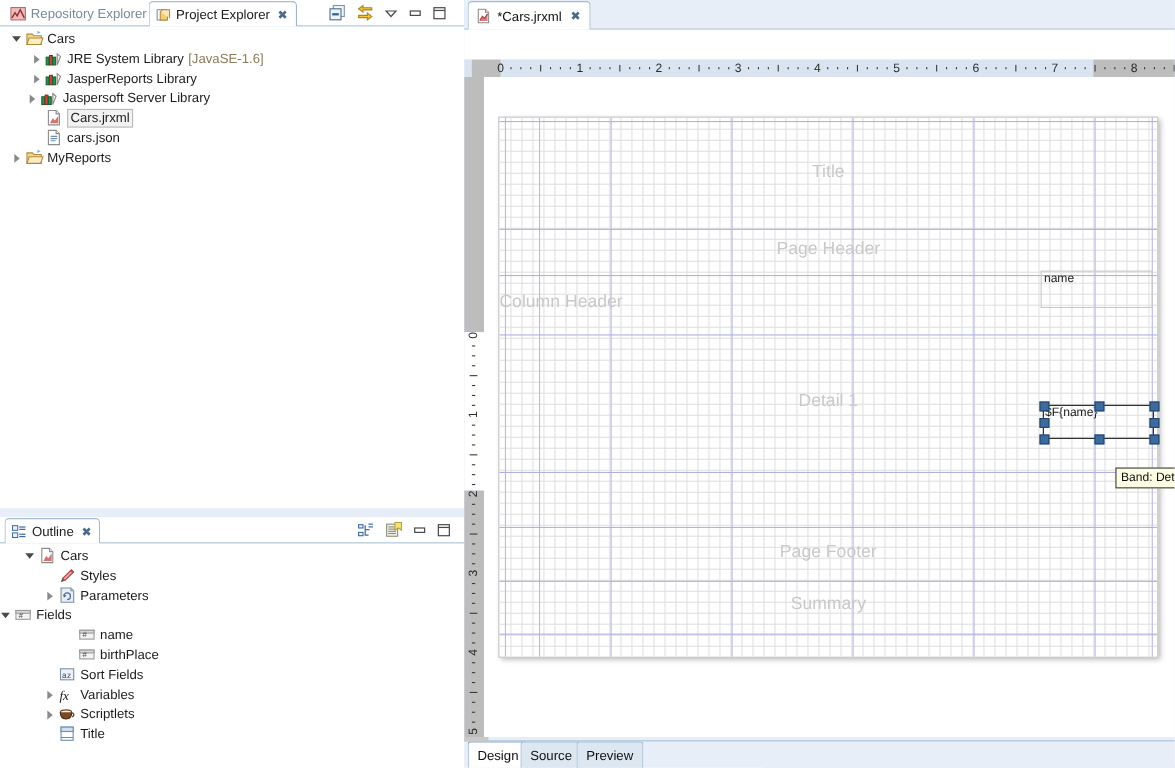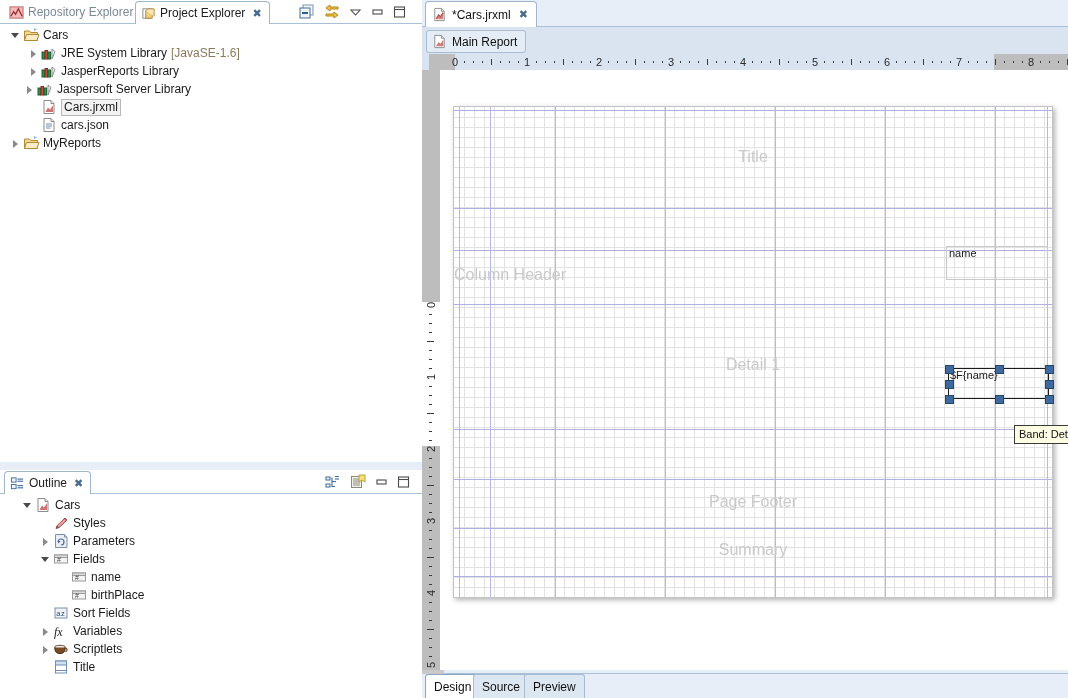--- a/index.html
+++ b/index.html
@@ -375,21 +375,21 @@
                 <path d="M2.5 1.5 h9 l2.5 2.5 v10.5 h-11.5 z" fill="#e9eef5" stroke="#7d8fa5"></path>
                 <path d="M11.5 1.5 v2.5 h2.5" fill="#cfd9e6" stroke="#7d8fa5"></path>
                 <path d="M5 9 a3 3 0 1 1 3 3" fill="none" stroke="#4a6e96" stroke-width="1.2"></path>
                 <polygon points="5,7 7.5,8.6 5,10.4" fill="#4a6e96"></polygon>
               </svg>
             </span>
             <span style="display: inline-flex; align-items: center;">
               <span class="txt">Parameters</span>
             </span>
           </div>
-          <div class="row" style="padding-left: 40px; align-items: center;">
+          <div class="row" style=" align-items: center;">
             <span class="arrow open"></span>
             <span class="ico">
               <svg width="16" height="16" viewBox="0 0 16 16">
                 <rect x="1.5" y="4" width="13" height="8" fill="#f3f3f3" stroke="#9a9a9a"></rect>
                 <rect x="1.5" y="4" width="13" height="2.5" fill="#dcdcdc" stroke="#9a9a9a"></rect>
                 <text x="4" y="10.5" font-size="7" fill="#4a4a4a" font-family="sans-serif">#</text>
               </svg>
             </span>
             <span style="display: inline-flex; align-items: center;">
               <span class="txt">Fields</span>
@@ -488,32 +488,20 @@
             <polygon points="4.5,12.5 7,8.5 9,10.5 12,6 12,13 4.5,13" fill="#c85a5a" opacity=".75"></polygon>
           </svg>
         </span>
         <span>*Cars.jrxml</span>
         <span class="tabcloser">✖</span>
       </div>
     </div>
 
     <div class="ebody">
 
-      <div class="mainreport-bar">
-        <div class="mrbtn">
-          <span class="ico" style="width:15px;height:15px;display:inline-block;">
-            <svg width="15" height="15" viewBox="0 0 16 16">
-              <path d="M3 1.5 h7 l3 3 v10 h-10 z" fill="#ffffff" stroke="#8b8b8b"></path>
-              <path d="M10 1.5 v3 h3" fill="#e8e8e8" stroke="#8b8b8b"></path>
-              <polygon points="4.5,12.5 7,8.5 9,10.5 12,6 12,13 4.5,13" fill="#c85a5a" opacity=".8"></polygon>
-            </svg>
-          </span>
-          <span>Main Report</span>
-        </div>
-      </div>
 
       <div class="ruler-h">
         <div class="track" id="hruler">
             <div style="position: absolute; left: 551.56px; top: 0px; width: 80px; height: 16px; background: rgb(189, 189, 189);"></div>
             <div style="position: absolute; left: -13px; top: 0px; width: 26px; height: 16px; background: rgb(189, 189, 189);"></div>
             <div class="rnum" style="left: 10px; top: 0px;">0</div>
             <div class="rtick" style="left: 22px; top: 7px; width: 1px; height: 2px;"></div>
             <div class="rtick" style="left: 31px; top: 7px; width: 1px; height: 2px;"></div>
             <div class="rtick" style="left: 40px; top: 7px; width: 1px; height: 2px;"></div>
             <div class="rtick" style="left: 49px; top: 5px; width: 1px; height: 6px;"></div>
@@ -746,20 +734,21 @@
             <div class="mline-v" style="left: 36px; top: 0px; width: 1px; height: 490px;"></div>
             <div class="mline-v" style="left: 101px; top: 0px; width: 1px; height: 490px;"></div>
             <div class="mline-v" style="left: 211px; top: 0px; width: 1px; height: 490px;"></div>
             <div class="mline-v" style="left: 321px; top: 0px; width: 1px; height: 490px;"></div>
             <div class="mline-v" style="left: 431px; top: 0px; width: 1px; height: 490px;"></div>
             <div class="mline-v" style="left: 541px; top: 0px; width: 1px; height: 490px;"></div>
             <div class="mline-v" style="left: 593px; top: 0px; width: 1px; height: 490px;"></div>
             <div class="bandline" style="top: 3px;"></div>
             <div class="bandlbl" style="left: 0px; width: 598px; text-align: center; top: 41px;">Title</div>
             <div class="bandline" style="top: 101px;"></div>
+            <div class="bandlbl" style="left: 0px; width: 598px; text-align: center; top: 111px;">Page Header</div>
             <div class="bandline" style="top: 143px;"></div>
             <div class="bandlbl" style="left: 0px; width: 598px; text-align: left; top: 159px;">Column Header</div>
             <div class="bandline" style="top: 197px;"></div>
             <div class="bandlbl" style="left: 0px; width: 598px; text-align: center; top: 248.5px;">Detail 1</div>
             <div class="bandline" style="top: 322px;"></div>
             <div class="bandline" style="top: 372px;"></div>
             <div class="bandlbl" style="left: 0px; width: 598px; text-align: center; top: 385.5px;">Page Footer</div>
             <div class="bandline" style="top: 421px;"></div>
             <div class="bandlbl" style="left: 0px; width: 598px; text-align: center; top: 434px;">Summary</div>
             <div class="bandline" style="top: 469px;"></div>

